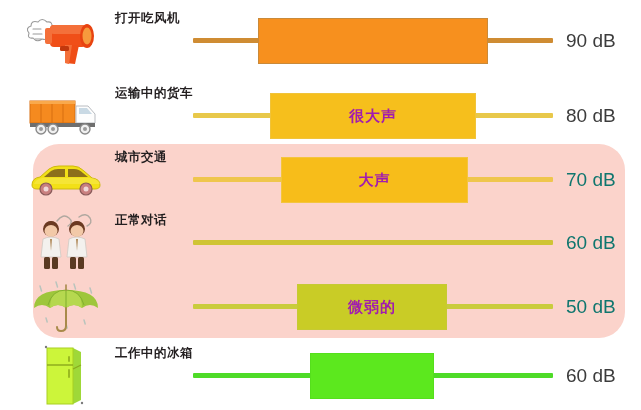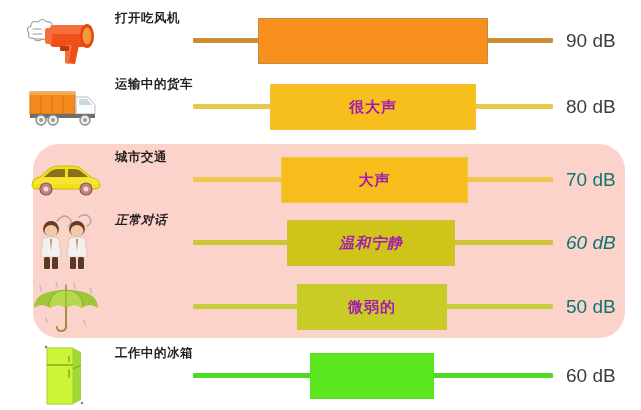--- a/index.html
+++ b/index.html
@@ -138,21 +138,21 @@
       </svg>
     </div>
     <div class="item-label">打开吃风机</div>
     <div class="connector" style="left:193px; width:360px; background:#cf8c33;"></div>
     <div class="bar" style="left:258px; width:228px; background:#f7901e; border:1.5px solid #c98a3a;">
       <span class="bar-text"></span>
     </div>
     <div class="db-value">90 dB</div>
   </div>
 
-  <div class="row" style="top:72px;">
+  <div class="row" style="top:81px;">
     <div class="icon-cell">
       <svg class="icon-art icon-svg" width="78" height="46" viewBox="0 0 78 46">
         <g>
 
           <rect x="3" y="9" width="45" height="22" fill="#f58a1f" stroke="#d76f11" stroke-width="1"></rect>
           <path d="M14 9 v22 M25 9 v22 M36 9 v22" stroke="#d76f11" stroke-width="1"></path>
           <rect x="3" y="9" width="45" height="3" fill="#f9a94c"></rect>
 
           <path d="M49 14 h12 l7 8 v9 h-19 z" fill="#fdfdfd" stroke="#b9bcc1" stroke-width="1"></path>
           <path d="M52 16 h8 l5 6 h-13 z" fill="#c9d9e4"></path>
@@ -196,21 +196,21 @@
       </svg>
     </div>
     <div class="item-label">城市交通</div>
     <div class="connector" style="left:193px; width:360px; background:#efc64d;"></div>
     <div class="bar" style="left:281px; width:185px; background:#f7bd1a; border:1.5px solid #f3c53f;">
       <span class="bar-text">大声</span>
     </div>
     <div class="db-value on-pink">70 dB</div>
   </div>
 
-  <div class="row" style="top:208px;font-style:italic;">
+  <div class="row" style="top:208px;">
     <div class="icon-cell">
       <svg class="icon-art icon-svg" width="78" height="62" viewBox="0 0 78 62">
         <g>
 
           <path d="M30 10 q6 -8 12 -3 q5 4 -1 8" stroke="#b0a8a0" stroke-width="1.4" fill="none" stroke-linecap="round"></path>
           <path d="M52 6 q7 -5 11 1 q3 5 -3 8" stroke="#b0a8a0" stroke-width="1.4" fill="none" stroke-linecap="round"></path>
 
           <ellipse cx="24" cy="18" rx="8" ry="7.5" fill="#6b3a22"></ellipse>
           <ellipse cx="24" cy="20" rx="6.5" ry="6" fill="#f2c9a8"></ellipse>
           <path d="M17 15 q7 -6 14 0 q-2 -5 -7 -5 q-5 0 -7 5 z" fill="#6b3a22"></path>
@@ -224,23 +224,20 @@
           <path d="M43 15 q7 -6 14 0 q-2 -5 -7 -5 q-5 0 -7 5 z" fill="#6b3a22"></path>
           <path d="M42 28 q8 -4 16 0 l2 18 h-20 z" fill="#f3f1ee" stroke="#cfcac4" stroke-width="0.8"></path>
           <path d="M49 28 l1 12 l1 -12 z" fill="#b08a5a"></path>
           <rect x="43" y="46" width="6" height="12" rx="1.5" fill="#5a3a22"></rect>
           <rect x="51" y="46" width="6" height="12" rx="1.5" fill="#5a3a22"></rect>
         </g>
       </svg>
     </div>
     <div class="item-label">正常对话</div>
     <div class="connector" style="left:193px; width:360px; background:#cfc435;"></div>
-    <div class="bar" style="left:287px; width:166px; background:#cfc51a; border:1.5px solid #cbc331;">
-      <span class="bar-text">温和宁静</span>
-    </div>
     <div class="db-value on-pink">60 dB</div>
   </div>
 
   <div class="row" style="top:272px;">
     <div class="icon-cell">
       <svg class="icon-art icon-svg" width="80" height="56" viewBox="0 0 80 56">
         <g>
 
           <path d="M14 8 l1.5 5 M30 4 l1.5 5 M48 6 l1.5 5 M64 10 l1.5 5 M20 40 l1.2 4 M58 42 l1.2 4 M40 46 l1.2 4" stroke="#b9c4bd" stroke-width="1.5" stroke-linecap="round"></path>
 

